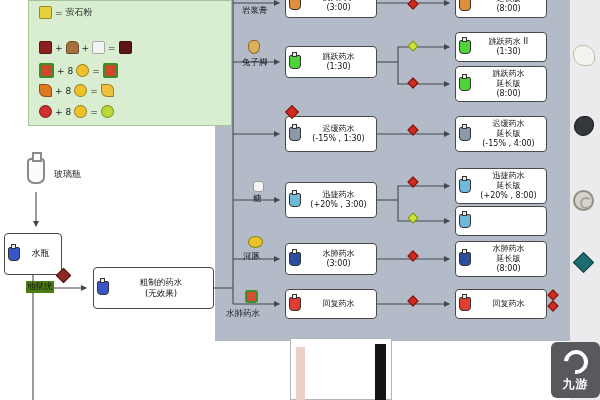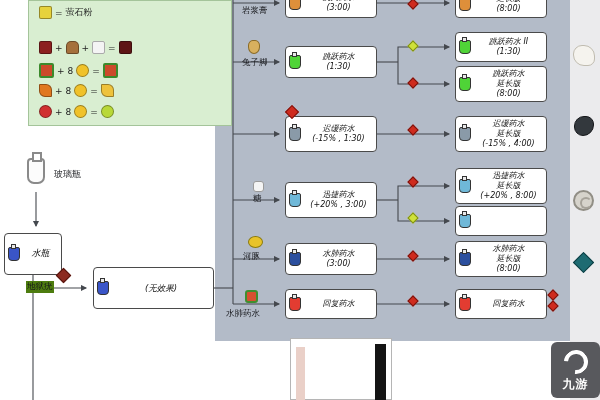--- a/index.html
+++ b/index.html
@@ -20,21 +20,21 @@
   .i-ferm{background:#5e1515;}
   .i-melon{background:#cc4a2a;border:2px solid #3c8a2c;}
   .i-gold{background:#f0c22a;border-radius:50%;}
   .i-carrot{background:#e07820;border-radius:1px 6px 1px 6px;}
   .i-gcarrot{background:#eec23c;border-radius:1px 6px 1px 6px;}
   .i-apple{background:#d03030;border-radius:50%;}
   .i-gapple{background:#b8d838;border-radius:50%;}
   
   .box{background:#fff;border:1.3px solid #4a4a4a;border-radius:4px;display:flex;align-items:center;gap:3px;padding:2px 3px;z-index:3;}
   .txt{flex:1;text-align:center;font-size:8px;line-height:1.25;color:#111;}
-  .bl{display:block;white-space:nowrap;font-style:italic;}
+  .bl{display:block;white-space:nowrap;}
   .lbl{font-size:8.5px;color:#15161a;z-index:3;white-space:nowrap;}
   .potion{width:10px;height:12px;border:1px solid #333;border-radius:2px 2px 4px 4px;position:relative;flex:0 0 auto;}
   .potion::before{content:"";position:absolute;top:-4px;left:2px;width:3px;height:3px;background:#e8e8e8;border:1px solid #333;}
   .p-water{background:#3a55c8;} .p-fire{background:#de8f3a;} .p-leap{background:#4fd437;}
   .p-slow{background:#8a9aa8;} .p-swift{background:#6fb8d8;} .p-breath{background:#2b4f9e;} .p-heal{background:#e33c31;}
   .diamond{width:8px;height:8px;transform:rotate(45deg);z-index:4;}
   .d-red{background:#cf2b1e;border:1px solid #7a130c;}
   .d-yel{background:#cfe13a;border:1px solid #7f8f12;}
   .d-big{width:10px;height:10px;}
   
@@ -148,20 +148,21 @@
       <span class="bl">水瓶</span>
     </span>
   </div>
 
   <div class="n wart" style="left:58px;top:270px"></div>
   <div class="n lbl" style="left:26px;top:281px;background:#4d7c0f;padding:0 1px">地狱疣</div>
 
   <div class="n box" style="left:93px;top:267px;width:121px;height:42px">
     <span class="potion p-water"></span>
     <span class="txt" style="font-size:8.5px">
+      <span class="bl">粗制的药水</span>
       <span class="bl">(无效果)</span>
     </span>
   </div>
 
   <div class="n lbl" style="left:242px;top:5px">岩浆膏</div>
   <div class="n ing rabbitfoot" style="left:248px;top:40px"></div>
   <div class="n lbl" style="left:242px;top:57px">兔子脚</div>
   <div class="n diamond d-red d-big" style="left:287px;top:107px"></div>
   <div class="n ing sugarball" style="left:253px;top:181px"></div>
   <div class="n lbl" style="left:253px;top:193px">糖</div>

